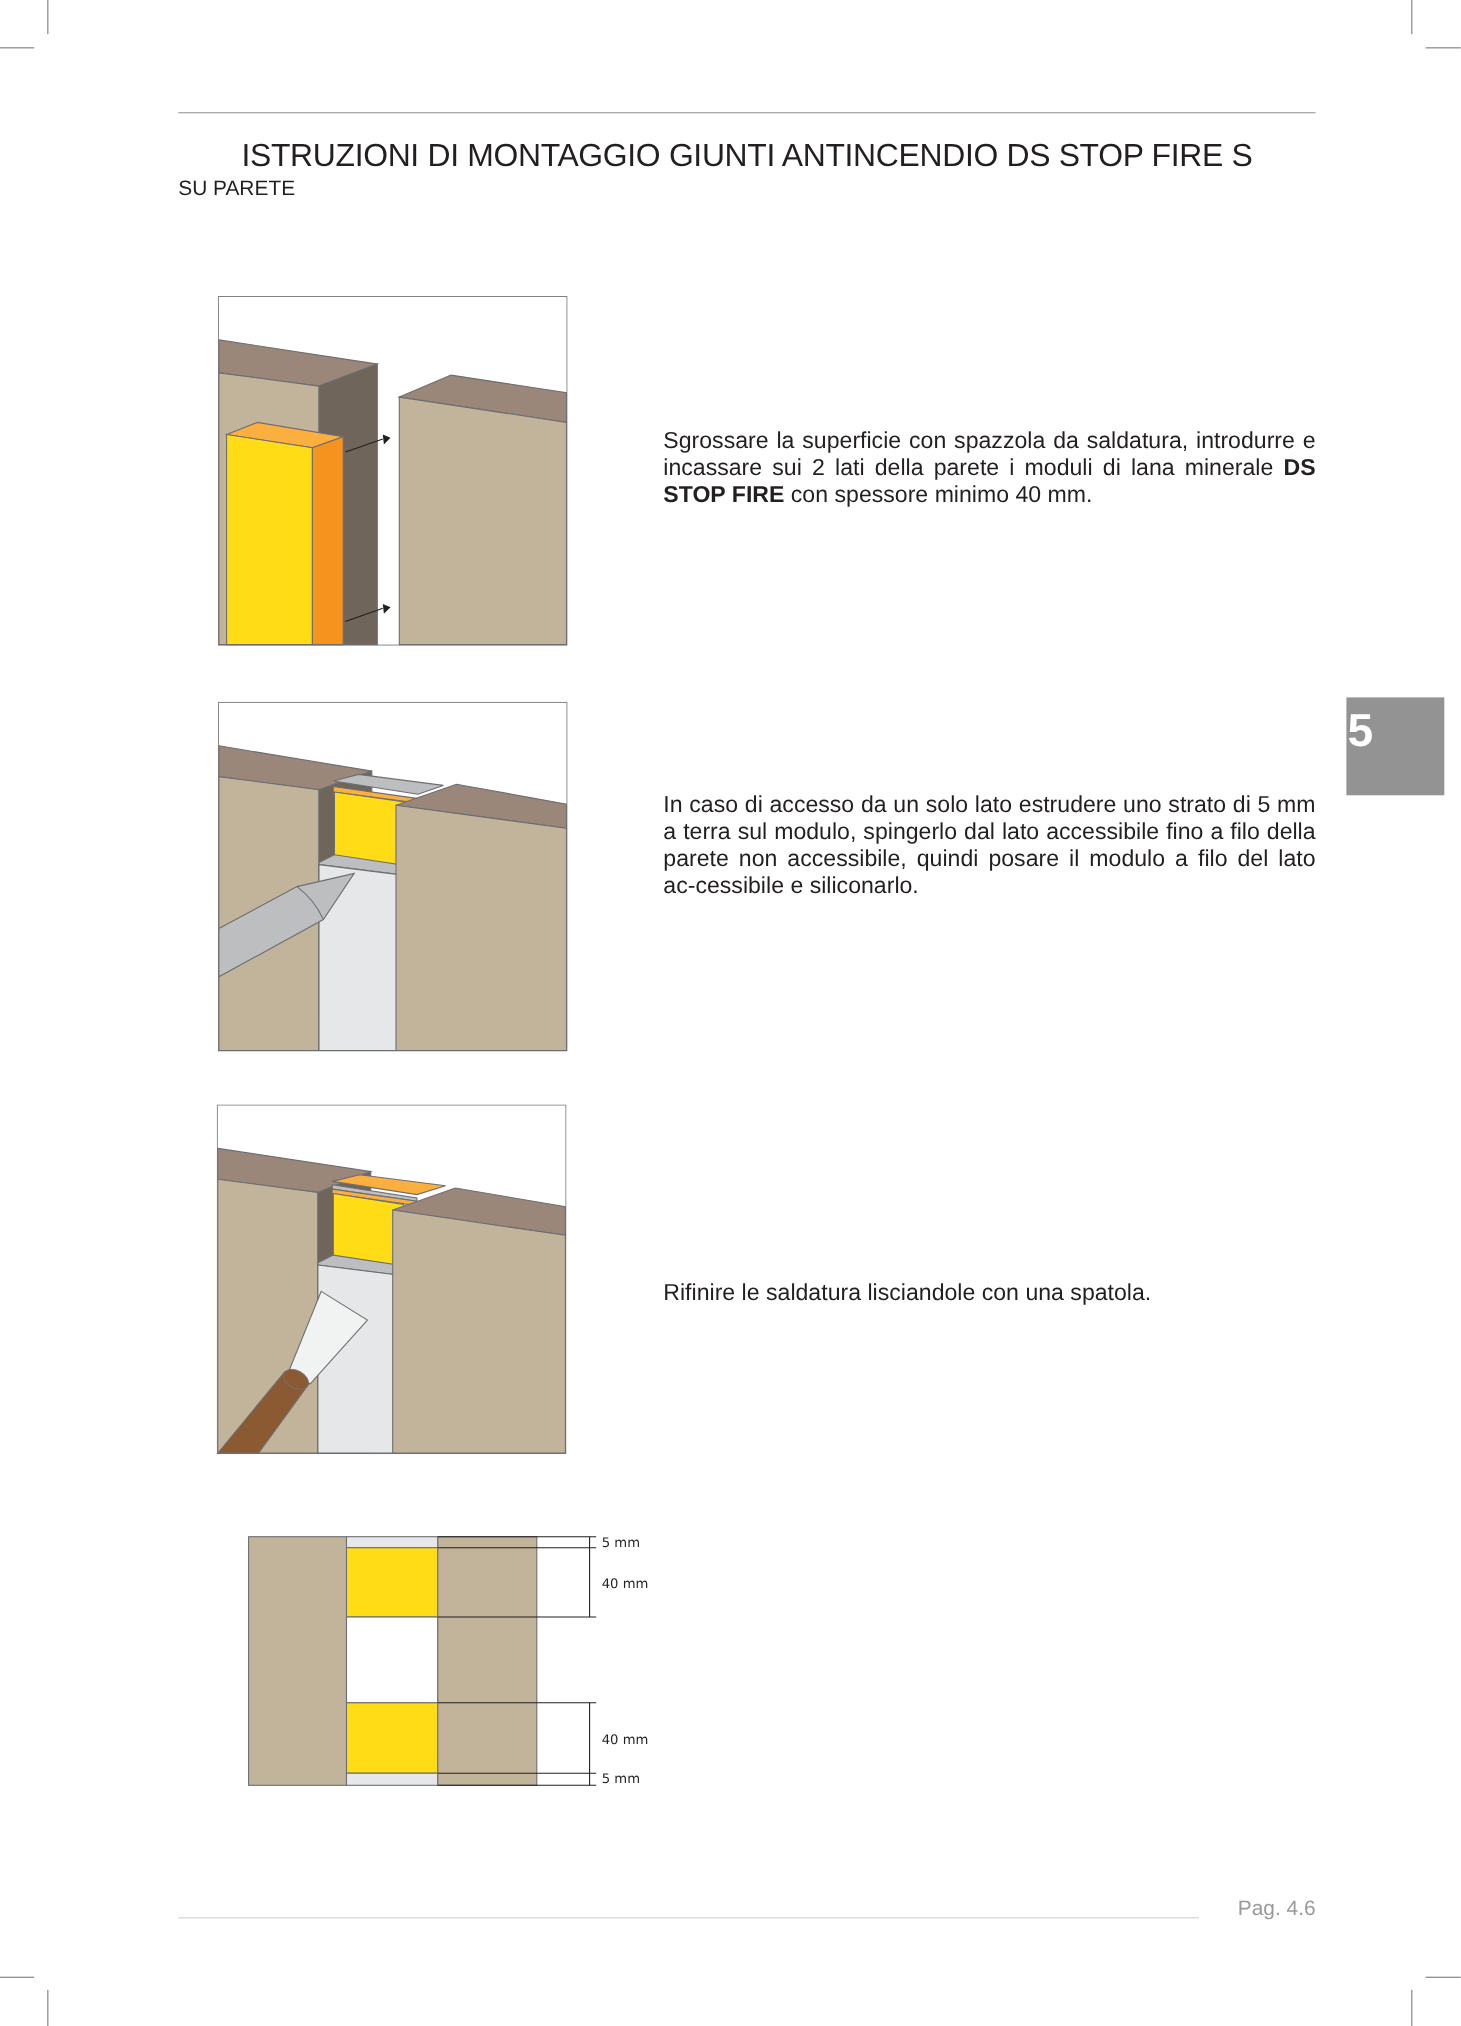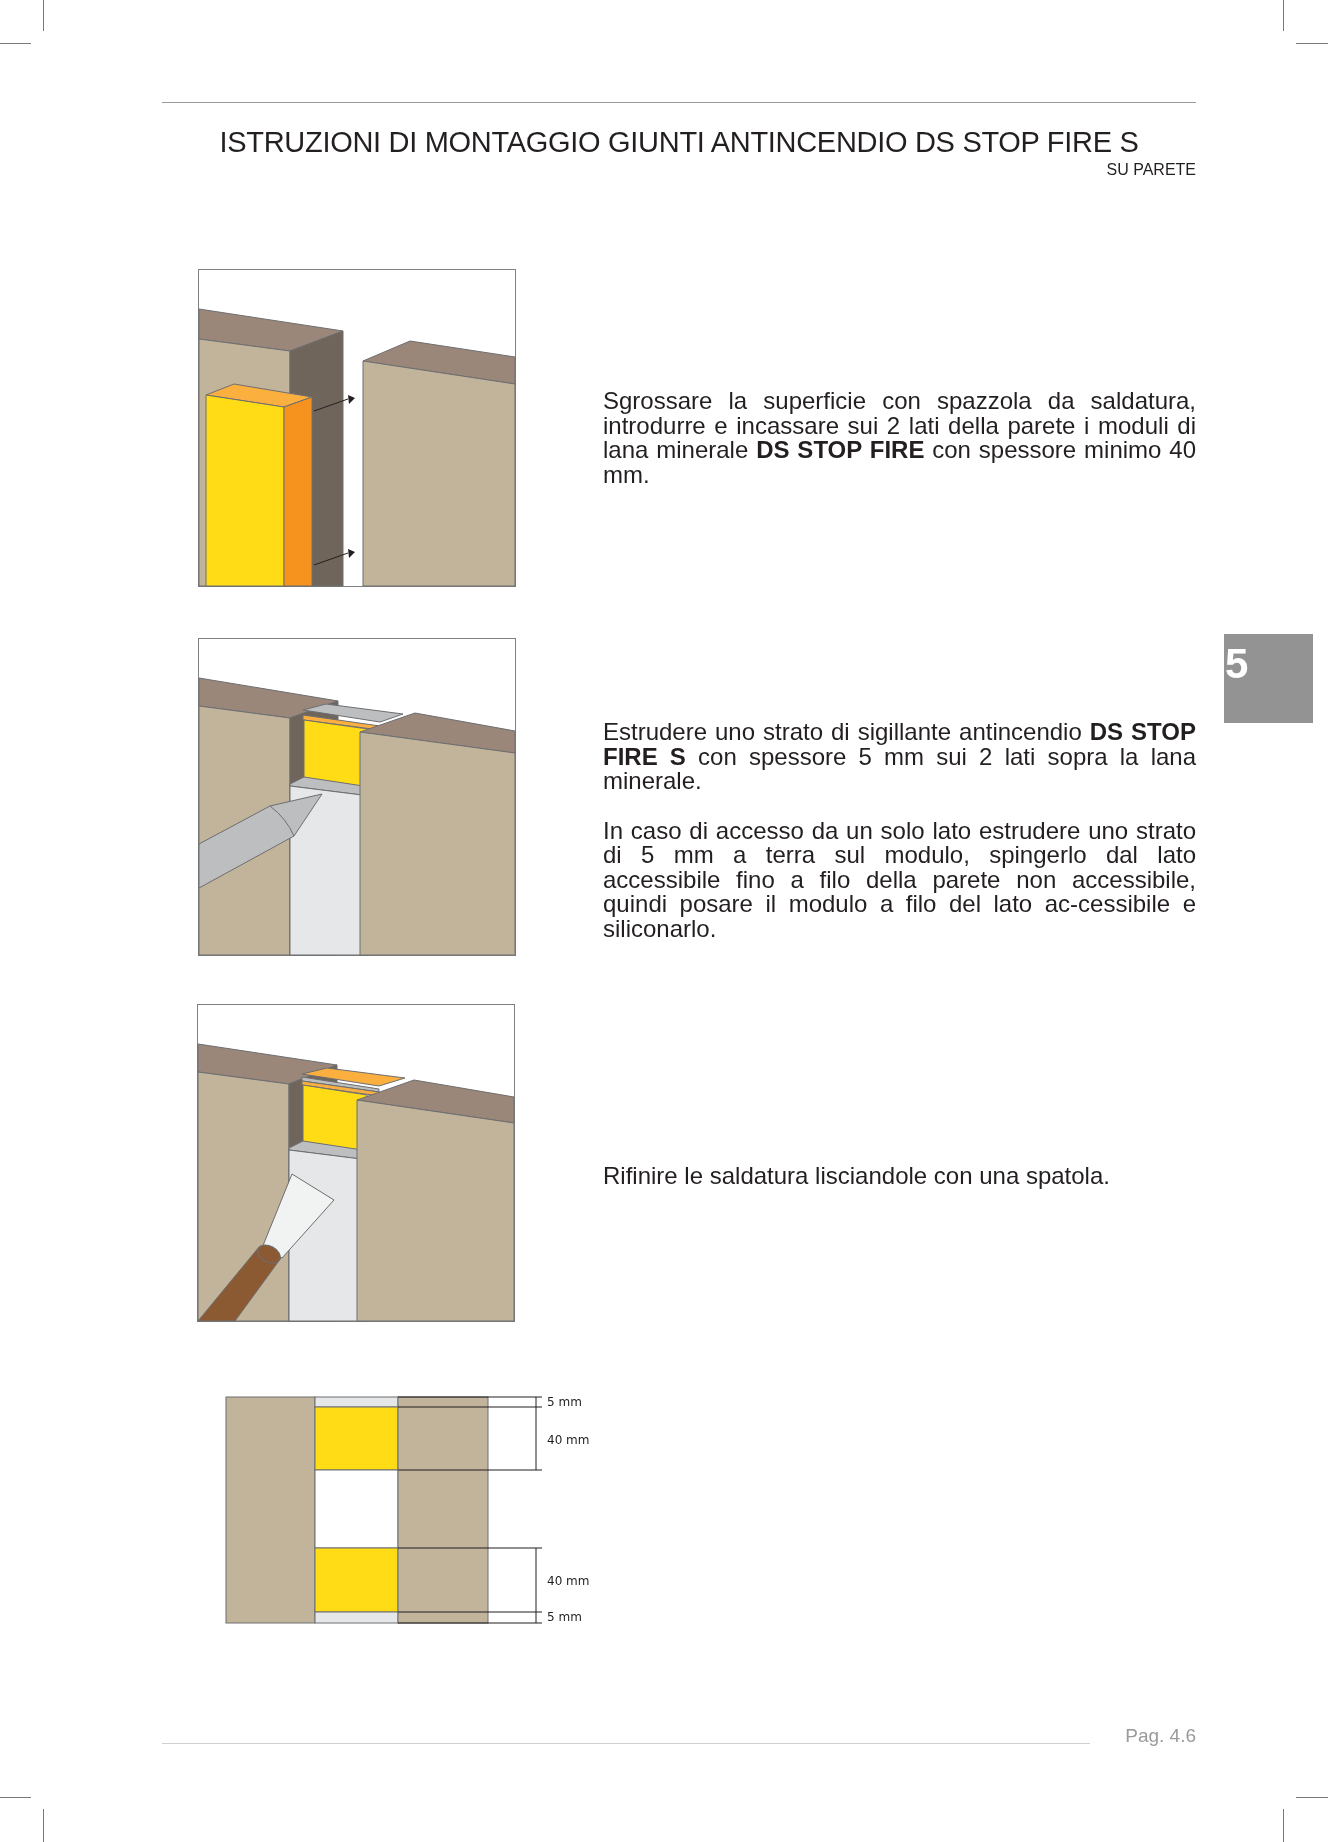--- a/index.html
+++ b/index.html
@@ -1,24 +1,24 @@
 <!DOCTYPE html>
 <html><head>
 <meta charset="utf-8">
 <style>
   html, body { margin:0; padding:0; background:#ffffff; }
   body { width:1328px; height:1842px; position:relative; overflow:hidden; font-family:"Liberation Sans", sans-serif; color:#231f20; }
   .crop { position:absolute; background:#7a7a7a; }
   .rule-top { position:absolute; left:162px; top:102px; width:1034px; height:1px; background:#9a9a9a; }
   .rule-bottom { position:absolute; left:162px; top:1743px; width:928px; height:1px; background:#d0d0d0; }
   .title { position:absolute; left:162px; top:126px; width:1034px; text-align:center; font-weight:normal; font-size:29px; letter-spacing:-0.3px; }
-  .subtitle { position:absolute; left:162px; top:161px; width:1034px; text-align:right; font-size:16px; }
+  .subtitle { position:absolute; left:162px; top:161px; width:1034px; text-align:left; font-size:19px; }
   .fig { position:absolute; }
   .fig svg { display:block; }
-  .step-text { position:absolute; left:603px; width:593px; font-size:24px; line-height:24.5px; text-align:justify; }
+  .step-text { position:absolute; left:603px; width:593px; font-size:21px; line-height:24.5px; text-align:justify; }
   .step-text p { margin:0 0 25px 0; }
   .step-text b { font-weight:bold; }
   .chapter-tab { position:absolute; left:1224px; top:634px; width:89px; height:89px; background:#939393; }
   .chapter-num { position:absolute; left:1224px; top:636px; width:30px; color:#ffffff; font-weight:bold; font-size:42px; line-height:56px; text-align:left; padding-left:1px; }
   .page-num { position:absolute; left:1100px; top:1725px; width:96px; text-align:right; font-size:19px; color:#9a9a9a; }
   .dim-label { font-family:"DejaVu Sans", sans-serif; font-size:12px; fill:#231f20; }
 </style>
 </head>
 <body>
 
@@ -91,21 +91,20 @@
 
     <polygon points="162,94 217,75 317,93 317,115" fill="#9b877a" stroke="#6d6e71"></polygon>
     <polygon points="162,94 317,115 317,317 162,317" fill="#c2b49b" stroke="#6d6e71"></polygon>
 
     <polygon points="1,206 72,168 124,156 96,198 1,250" fill="#bcbec0" stroke="#6d6e71"></polygon>
     <path d="M72,168 Q88,180 96,198" fill="none" stroke="#6d6e71"></path>
   </svg>
 </div>
 
 <div class="step-text" style="top:720px;">
-  <p><span>Estrudere uno strato di sigillante antincendio </span><b>DS STOP FIRE S</b><span> con spessore 5 mm sui 2 lati sopra la lana minerale.</span></p>
   <p><span>In caso di accesso da un solo lato estrudere uno strato di 5 mm a terra sul modulo, spingerlo dal lato accessibile fino a filo della parete non accessibile, quindi posare il modulo a filo del lato ac-cessibile e siliconarlo.</span></p>
 </div>
 
 <div class="fig" style="left:197px;top:1004px;">
   <svg width="318" height="318" viewBox="0 0 318 318">
     <rect x="0.5" y="0.5" width="317" height="317" fill="#fff" stroke="#808080"></rect>
     <polygon points="1,40 140,61 92,80 1,68" fill="#9b877a" stroke="#6d6e71"></polygon>
     <polygon points="1,68 92,80 92,317 1,317" fill="#c2b49b" stroke="#6d6e71"></polygon>
     <polygon points="92,80 140,61 140,317 92,317" fill="#70655a" stroke="#6d6e71"></polygon>
 

